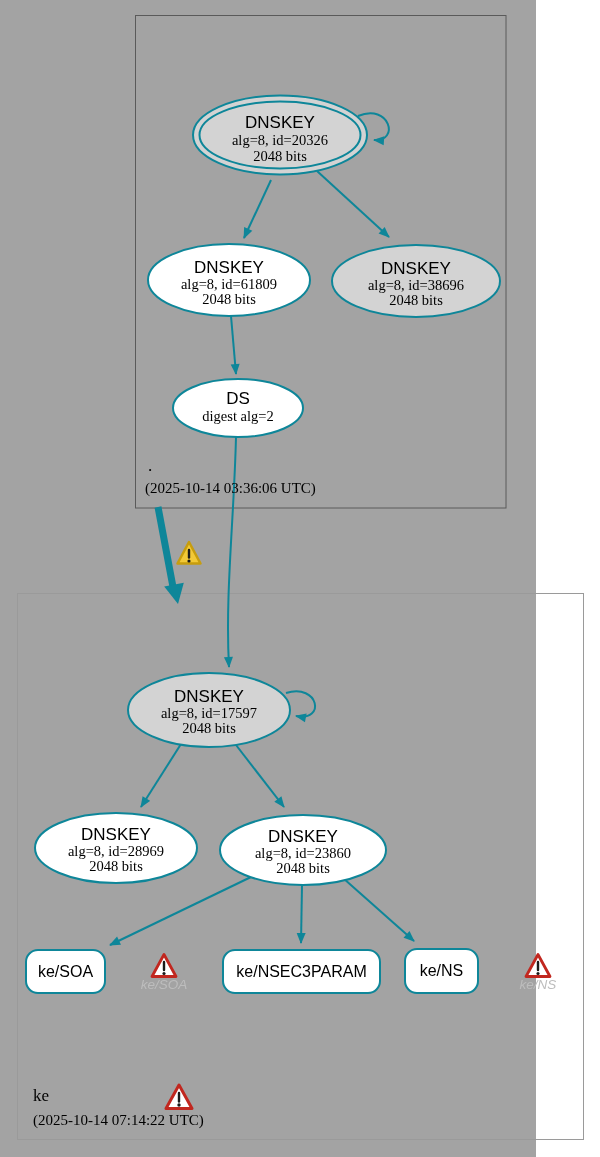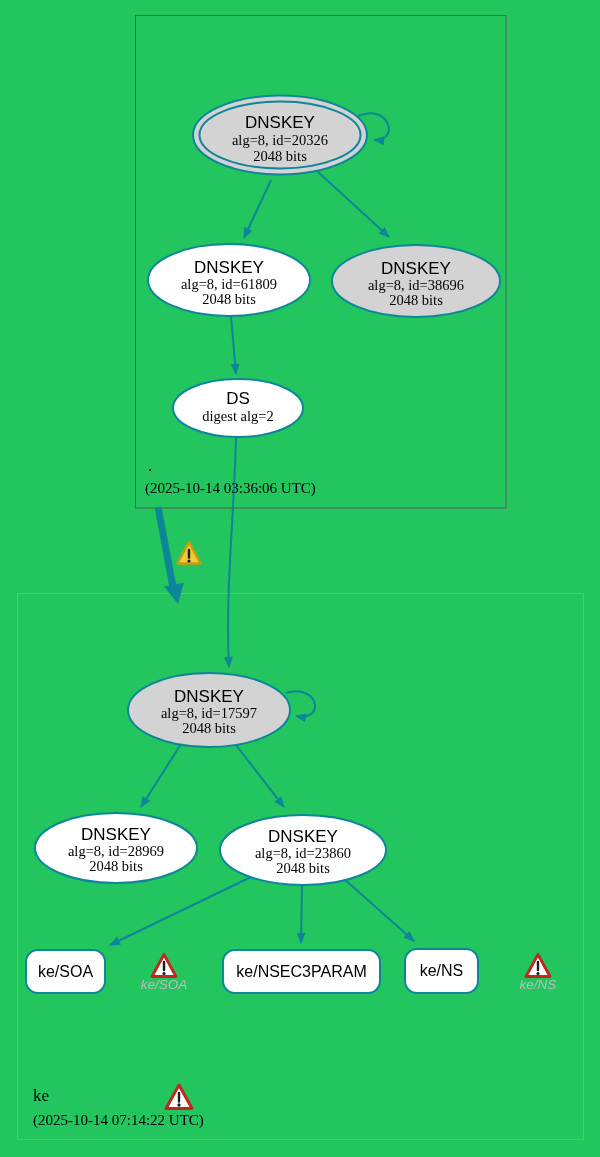--- a/index.html
+++ b/index.html
@@ -1,16 +1,16 @@
 <!DOCTYPE html>
 <html><head>
 <meta charset="utf-8">
 <style>
   html,body { margin:0; padding:0; background:#ffffff; }
-  .stage { position:relative; width:600px; height:1157px; background:#22c55e; }
+  .stage { position:relative; width:536px; height:1157px; background:#a3a3a3; }
   svg { display:block; }
   .node-title  { font-family:"Liberation Sans", sans-serif; font-size:17px; fill:#000; }
   .node-detail { font-family:"Liberation Serif", serif; font-size:14.5px; fill:#000; }
   .rrset-label { font-family:"Liberation Sans", sans-serif; font-size:16px; fill:#000; }
   .zone-label  { font-family:"Liberation Serif", serif; font-size:17px; fill:#000; }
   .zone-ts     { font-family:"Liberation Serif", serif; font-size:15px; fill:#000; }
   .ghost-label { font-family:"Liberation Sans", sans-serif; font-style:italic; font-size:13.5px; fill:#bdbdbd; }
   .edge        { stroke:#0e8699; stroke-width:2; fill:none; }
   .edge-thick  { stroke:#0e8699; stroke-width:7; fill:none; }
   .teal-stroke { stroke:#0e8699; stroke-width:2; }

